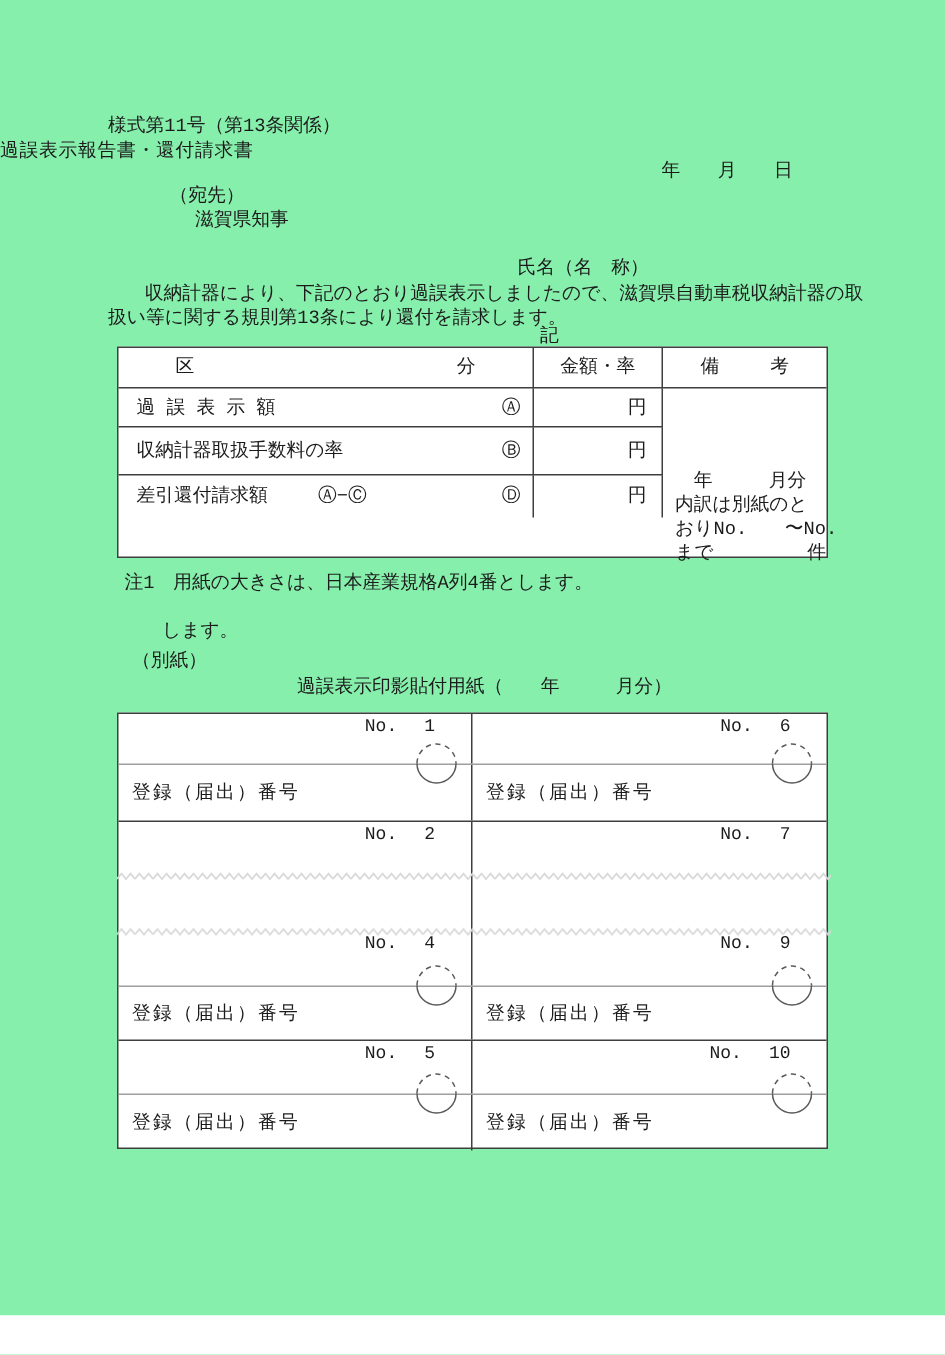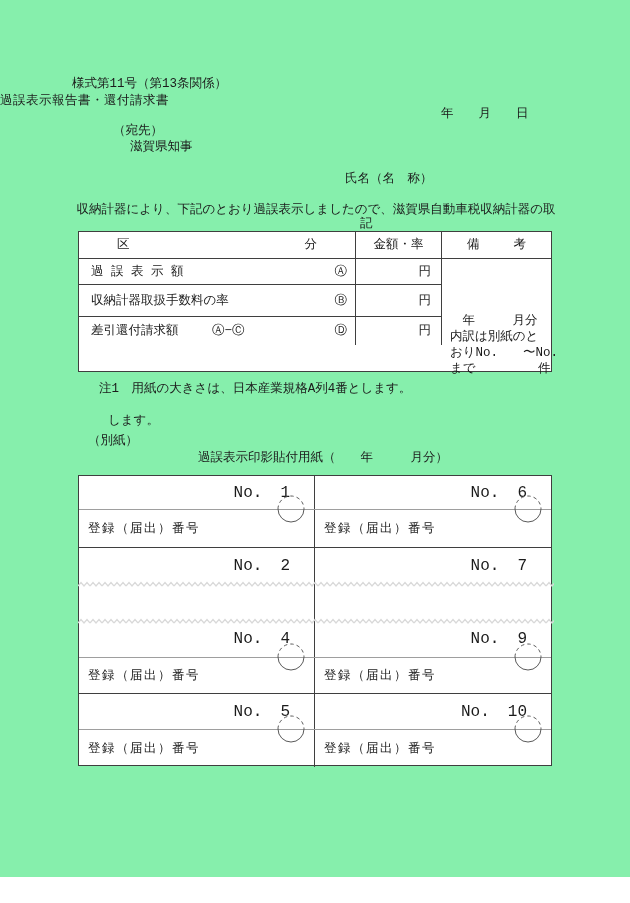--- a/index.html
+++ b/index.html
@@ -18,21 +18,21 @@
   .abs { position: absolute; white-space: pre; }
 
   
   [data-name="form-number"]       { left: 72px;  top: 76px; }
   [data-name="doc-title"]         { left: 0;     top: 93px; width: 630px; text-align: left; letter-spacing: 0.5px; }
   [data-name="date-line"]         { left: 441px; top: 106px; }
   [data-name="addressee-label"]   { left: 113px; top: 123px; }
   [data-name="addressee-name"]    { left: 130px; top: 139px; }
   [data-name="handler-line"]      { left: 287px; top: 156px; }
   [data-name="handler-name-line"] { left: 345px; top: 171px; }
-  [data-name="body-line-1"]       { left: 64px;  top: 188px; margin-top: 14px; }
+  [data-name="body-line-1"]       { left: 84px;  top: 188px; }
   [data-name="body-line-2"]       { left: 72px;  top: 204px; }
   [data-name="record-heading"]    { left: 360px; top: 216px; }
 
   
   .t1 {
     position: absolute; left: 78px; top: 231px;
     display: grid;
     grid-template-columns: 277px 86px 109px;
     grid-template-rows: 27px 26px 32px 28px 26px;
     border: 1.5px solid #3f3f3f;
@@ -47,38 +47,38 @@
   .t1c.lab { position: relative; display: flex; align-items: center; padding-left: 12px; white-space: pre; }
   .lab-f { position: absolute; left: 133px; }
   .lab-m { position: absolute; right: 8px; }
   .t1c.amt { display: flex; align-items: center; justify-content: flex-end; padding-right: 10px; }
   .t1c.rate { display: flex; flex-direction: column; align-items: flex-end; justify-content: center;
               padding-right: 13px; font-size: 11.8px; line-height: 14px; }
   .t1c.rem-b { grid-column: 3; grid-row: 2 / 6; display: flex; flex-direction: column;
                justify-content: flex-start; padding: 6px 8px 8px 8px; white-space: pre; margin-top: 48px; }
 
   
-  [data-name="notes-line-1"]     { left: 83px;  top: 381px; margin-left: 16px; }
+  [data-name="notes-line-1"]     { left: 83px;  top: 381px; }
   [data-name="notes-line-2"]     { left: 83px;  top: 397px; }
   [data-name="notes-line-3"]     { left: 83px;  top: 413px; }
   [data-name="attachment-label"] { left: 88px;  top: 433px; }
   [data-name="attachment-title"] { left: 198px; top: 450px; }
 
   
   .t2 {
     position: absolute; left: 78px; top: 475px;
     width: 474px; height: 291px;
     border: 1.5px solid #3f3f3f;
     background: #fff;
   }
   .t2r { display: flex; width: 100%; }
   .t2c { flex: 1 1 50%; position: relative; }
   .t2c.l { border-right: 1px solid #3f3f3f; }
-  .t2r.nor .t2c { display: flex; align-items: center; justify-content: flex-end; gap: 18px;
-                  padding-right: 24px; font-size: 16px; }
+  .t2r.nor .t2c { display: flex; justify-content: flex-end; gap: 18px;
+                  padding-right: 24px; font-size: 12px; }
   .t2r.regr .t2c { display: flex; align-items: center; padding-left: 9px; letter-spacing: 1.5px; }
   .grayb { border-bottom: 1px solid #9e9e9e; }
   .darkb { border-bottom: 1px solid #3f3f3f; }
   .h34 { height: 34px; } .h38 { height: 38px; } .h36 { height: 36px; } .h37 { height: 37px; }
   .seal { position: absolute; right: 7px; bottom: -16px; z-index: 2; }
   .wavy { position: absolute; left: -1px; z-index: 3; }
   .w1 { top: 104px; }
   .w2 { top: 141px; }
 </style>
 </head>
@@ -87,20 +87,21 @@
 <div class="page" data-name="document-page">
 
   <div class="abs" data-name="form-number">様式第11号（第13条関係）</div>
   <div class="abs" data-name="doc-title">過誤表示報告書・還付請求書</div>
   <div class="abs" data-name="date-line">年　　月　　日</div>
   <div class="abs" data-name="addressee-label">（宛先）</div>
   <div class="abs" data-name="addressee-name">滋賀県知事</div>
   <div class="abs" data-name="handler-name-line">氏名（名　称）</div>
 
   <div class="abs" data-name="body-line-1">　収納計器により、下記のとおり過誤表示しましたので、滋賀県自動車税収納計器の取</div>
+  <div class="abs" data-name="body-line-2">扱い等に関する規則第13条により還付を請求します。</div>
   <div class="abs" data-name="record-heading">記</div>
 
   <div class="t1" data-name="refund-table">
     <div class="t1c h cat" data-name="column-header-category">
       <span data-name="category-header-left">区</span>
       <span data-name="category-header-right">分</span>
     </div>
     <div class="t1c h" data-name="column-header-amount">金額・率</div>
     <div class="t1c h rem-h no-r" data-name="column-header-remarks">
       <span data-name="remarks-header-left">備</span>

